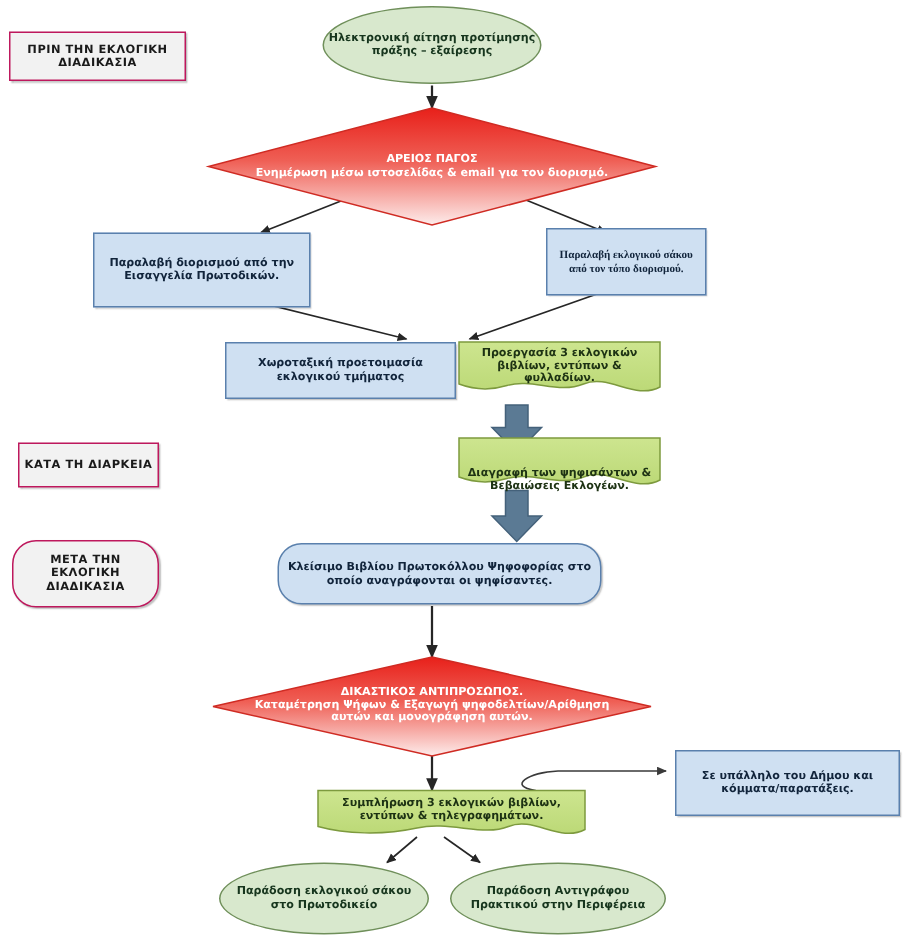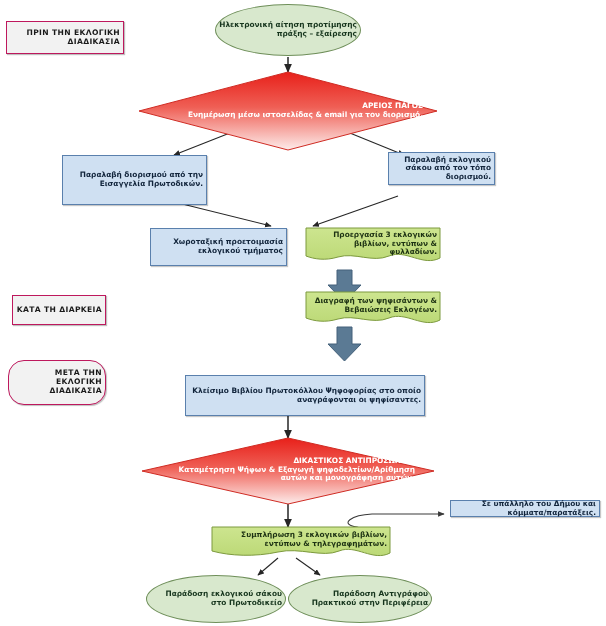--- a/index.html
+++ b/index.html
@@ -2,21 +2,21 @@
 <html><head>
 <meta charset="utf-8">
 <style>
   html,body{margin:0;padding:0;background:#ffffff;}
   body{
     width:606px;height:626px;position:relative;overflow:hidden;
     font-family:"DejaVu Sans","Liberation Sans",sans-serif;
   }
   #canvas{position:absolute;left:0;top:0;width:606px;height:626px;}
   .svg-layer{position:absolute;left:0;top:0;width:606px;height:626px;pointer-events:none;}
-  .node{position:absolute;box-sizing:border-box;display:flex;align-items:center;justify-content:center;text-align:right;}
+  .node{position:absolute;box-sizing:border-box;display:flex;align-items:center;justify-content:center;text-align:center;}
   .node .txt{width:100%;padding:0 3px;line-height:1.16;}
 
   
   .stage-label{
     background:#f2f2f2;border:1px solid #be185d;
     box-shadow:1px 1px 1px rgba(0,0,0,.25);
     font-size:7.6px;font-weight:bold;color:#1a1a1a;letter-spacing:.35px;
   }
 
   
@@ -135,57 +135,57 @@
     <span class="txt">
       <span class="hl">ΑΡΕΙΟΣ ΠΑΓΟΣ</span>
       <span>Ενημέρωση μέσω ιστοσελίδας &amp; email για τον διορισμό.</span>
     </span>
   </div>
 
   <div class="node process" style="left:62px;top:155px;width:145px;height:50px;">
     <span class="txt">Παραλαβή διορισμού από την Εισαγγελία Πρωτοδικών.</span>
   </div>
 
-  <div class="node process" style="left:388px;top:152px;width:107px;height:33px;">
+  <div class="node process" style="left:364px;top:152px;width:107px;height:45px;font-family:Liberation Serif, serif;">
     <span class="txt">Παραλαβή εκλογικού σάκου από τον τόπο διορισμού.</span>
   </div>
 
-  <div class="node process" style="left:150px;top:228px;width:137px;height:38px;">
+  <div class="node process" style="left:150px;top:228px;width:154px;height:38px;">
     <span class="txt">Χωροταξική προετοιμασία εκλογικού τμήματος</span>
   </div>
 
   <div class="node wave" style="left:306px;top:228px;width:134px;height:32px;">
     <span class="txt">Προεργασία 3 εκλογικών βιβλίων, εντύπων &amp; φυλλαδίων.</span>
   </div>
 
 
-  <div class="node wave" style="left:306px;top:292px;width:134px;height:28px;">
+  <div class="node wave" style="left:306px;top:306px;width:134px;height:28px;">
     <span class="txt">Διαγραφή των ψηφισάντων &amp; Βεβαιώσεις Εκλογέων.</span>
   </div>
 
-  <div class="node process" style="left:185px;top:375px;width:240px;height:41px;">
+  <div class="node process" style="left:185px;top:362px;width:216px;height:41px;border-radius:16px;">
     <span class="txt">Κλείσιμο Βιβλίου Πρωτοκόλλου Ψηφοφορίας στο οποίο αναγράφονται οι ψηφίσαντες.</span>
   </div>
 
   <div class="node decision" style="left:158px;top:444px;width:260px;height:52px;">
     <span class="txt">
       <span class="hl">ΔΙΚΑΣΤΙΚΟΣ ΑΝΤΙΠΡΟΣΩΠΟΣ.</span>
       <span>Καταμέτρηση Ψήφων &amp; Εξαγωγή ψηφοδελτίων/Αρίθμηση αυτών και μονογράφηση αυτών.</span>
     </span>
   </div>
 
   <div class="node wave" style="left:212px;top:527px;width:178px;height:25px;">
     <span class="txt">Συμπλήρωση 3 εκλογικών βιβλίων, εντύπων &amp; τηλεγραφημάτων.</span>
   </div>
 
-  <div class="node process" style="left:450px;top:500px;width:150px;height:17px;">
+  <div class="node process" style="left:450px;top:500px;width:150px;height:44px;">
     <span class="txt">Σε υπάλληλο του Δήμου και κόμματα/παρατάξεις.</span>
   </div>
 
   <div class="node terminator" style="left:146px;top:575px;width:140px;height:48px;">
     <span class="txt">Παράδοση εκλογικού σάκου στο Πρωτοδικείο</span>
   </div>
 
-  <div class="node terminator" style="left:288px;top:575px;width:144px;height:48px;">
+  <div class="node terminator" style="left:300px;top:575px;width:144px;height:48px;">
     <span class="txt">Παράδοση Αντιγράφου Πρακτικού στην Περιφέρεια</span>
   </div>
 
 </div>
 
 </body></html>

